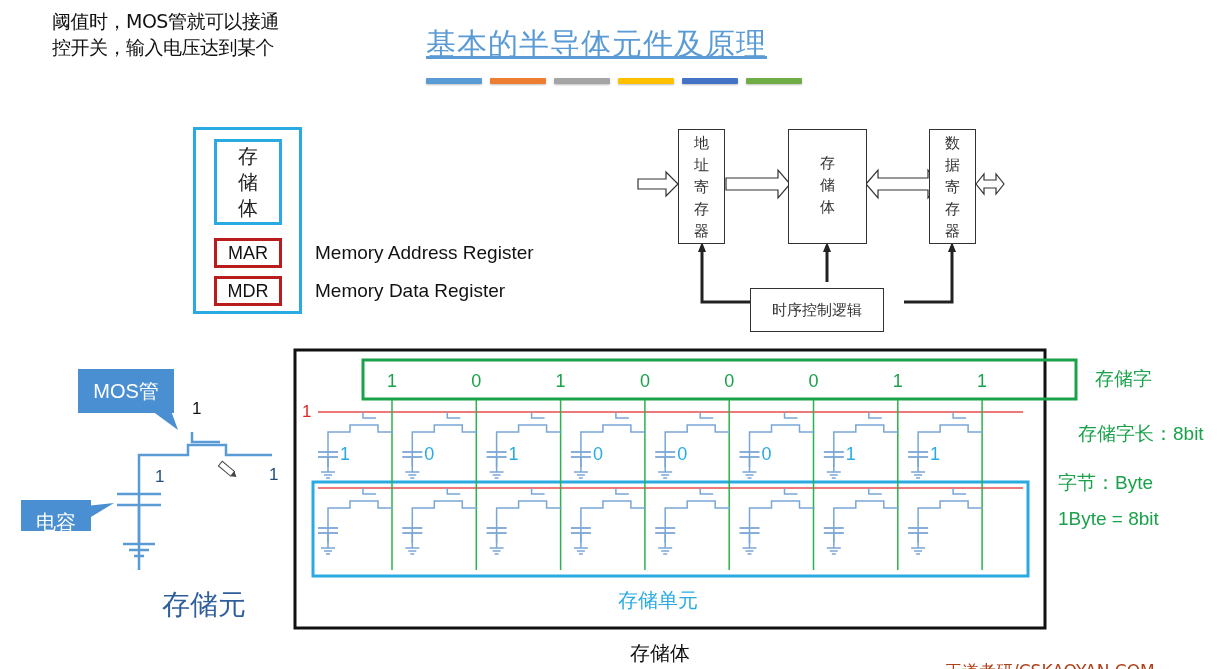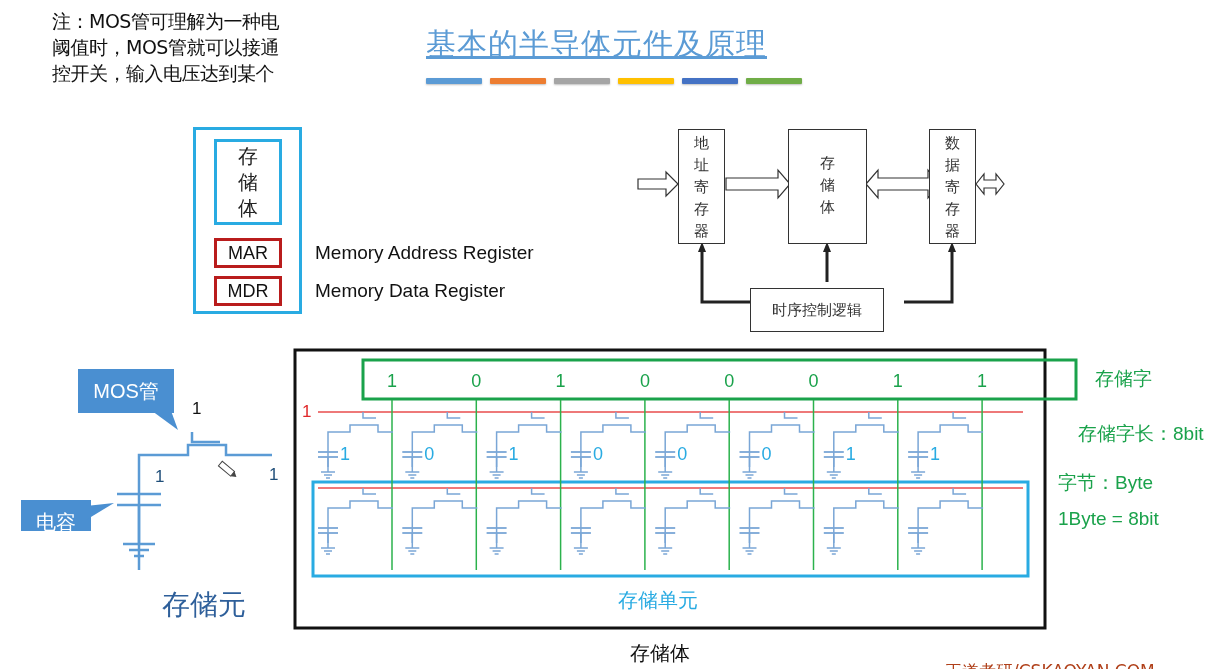--- a/index.html
+++ b/index.html
@@ -15,21 +15,20 @@
   .reg-label { left:315px; font-size:19px; color:#111; font-family:"Liberation Sans", sans-serif; }
   .blk { border:1.5px solid #333; box-sizing:border-box; background:#fff; display:flex; flex-direction:column; align-items:center; justify-content:center; font-family:"DejaVu Serif", serif; font-size:15px; line-height:22px; color:#333; }
   .side-text { color:#1aa24b; font-size:19px; font-family:"Liberation Sans", sans-serif; }
   .callout { background:#4a8fd1; color:#fff; border-radius:0; font-size:20px; text-align:center; font-family:"Liberation Sans", sans-serif; }
   svg text { font-family:"Liberation Sans", sans-serif; }
 </style>
 </head>
 <body>
 
 <div class="abs note">
-  <div>注：MOS管可理解为一种电</div>
   <div>阈值时，MOS管就可以接通</div>
   <div>控开关，输入电压达到某个</div>
 </div>
 
 <div class="abs title">基本的半导体元件及原理</div>
 <div class="abs bars">
   <span style="background:#5b9bd5"></span>
   <span style="background:#ed7d31"></span>
   <span style="background:#a5a5a5"></span>
   <span style="background:#ffc000"></span>

